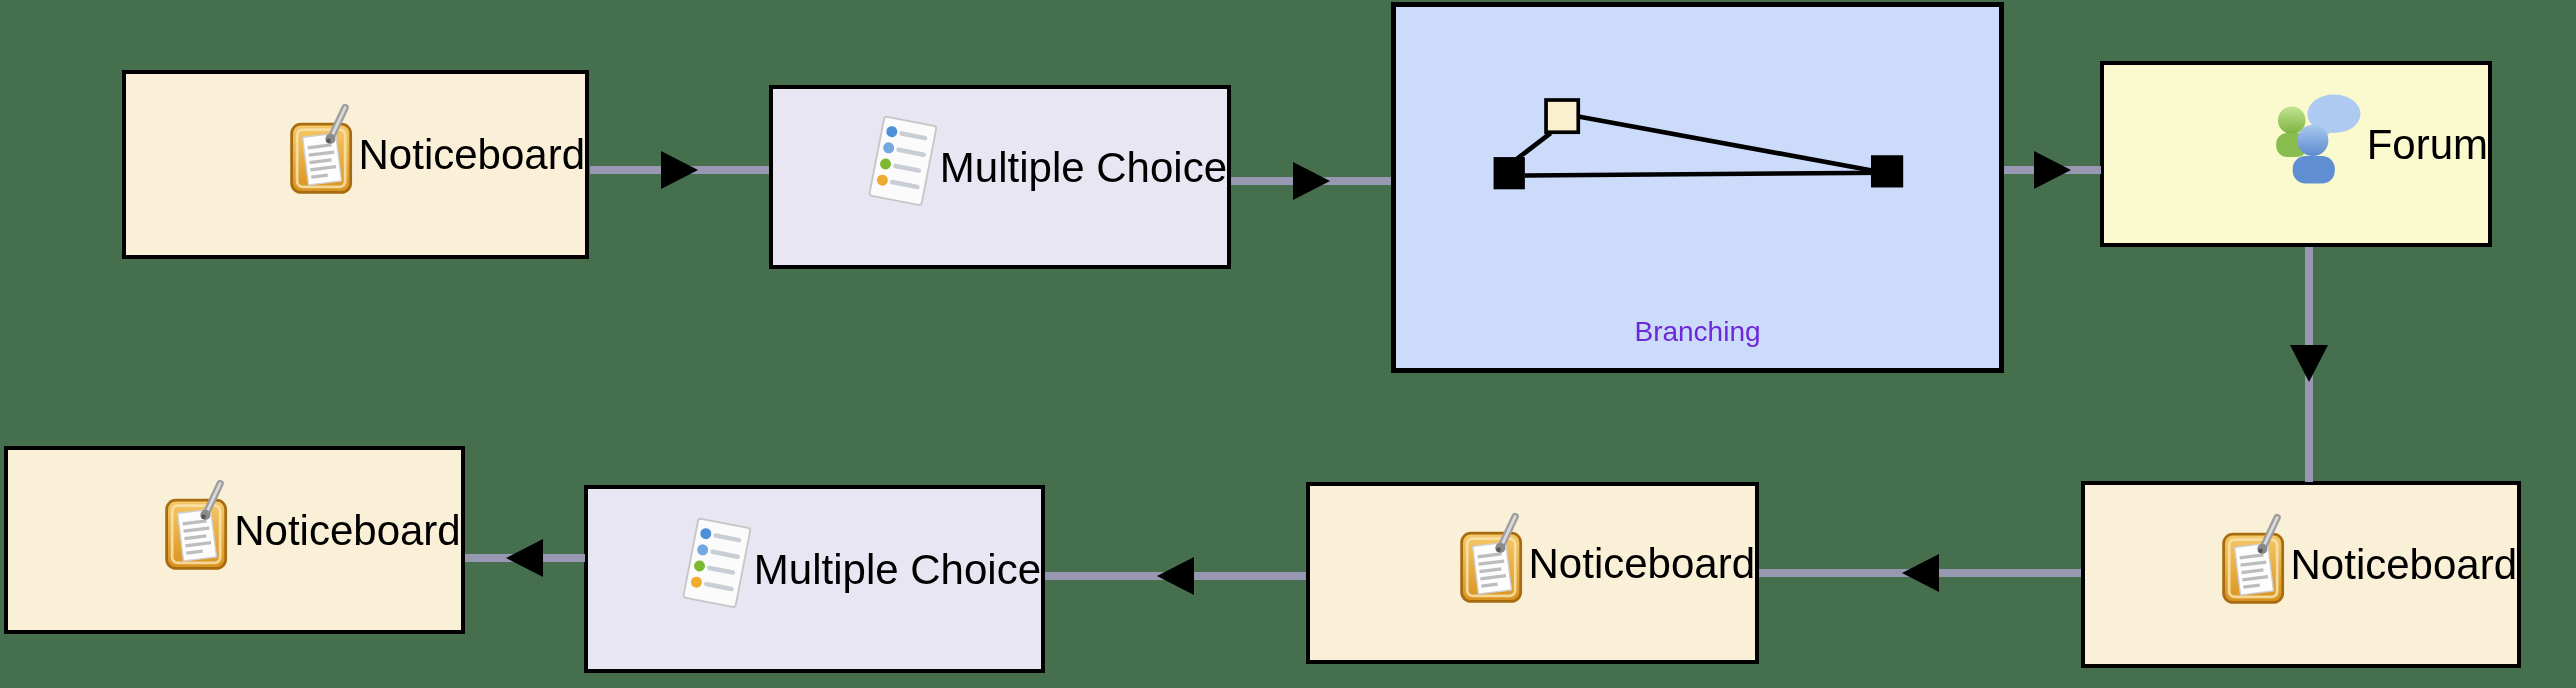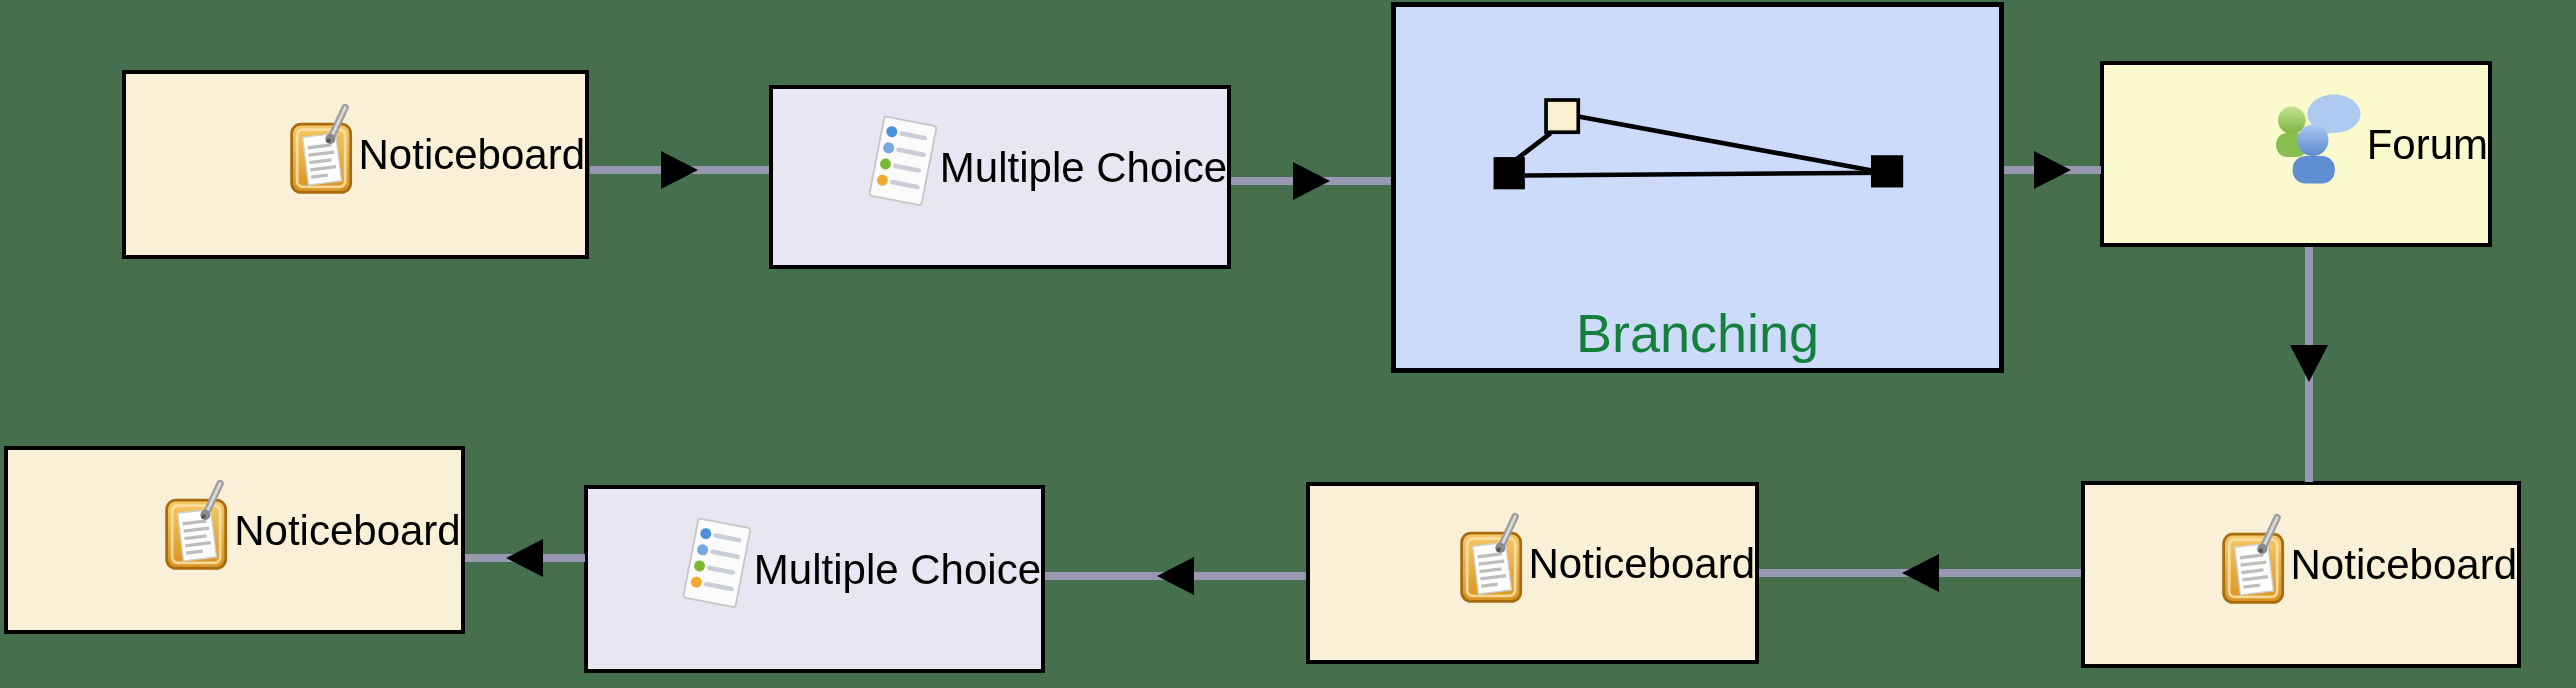--- a/index.html
+++ b/index.html
@@ -42,24 +42,24 @@
     padding: 0;
     border-width: 5.5px;
   }
   .branch-svg {
     position: absolute;
     left: 0; top: 0;
   }
   .branch-label {
     position: absolute;
     left: 0; right: 0;
-    bottom: 4px;
+    bottom: 20px;
     text-align: center;
-    font-size: 54px;
-    color: #15803d;
+    font-size: 28px;
+    color: #6d28d9;
   }
   .conn-line {
     position: absolute;
   }
   .arrowhead {
     position: absolute;
     width: 0;
     height: 0;
   }
   .arrowhead.right {

